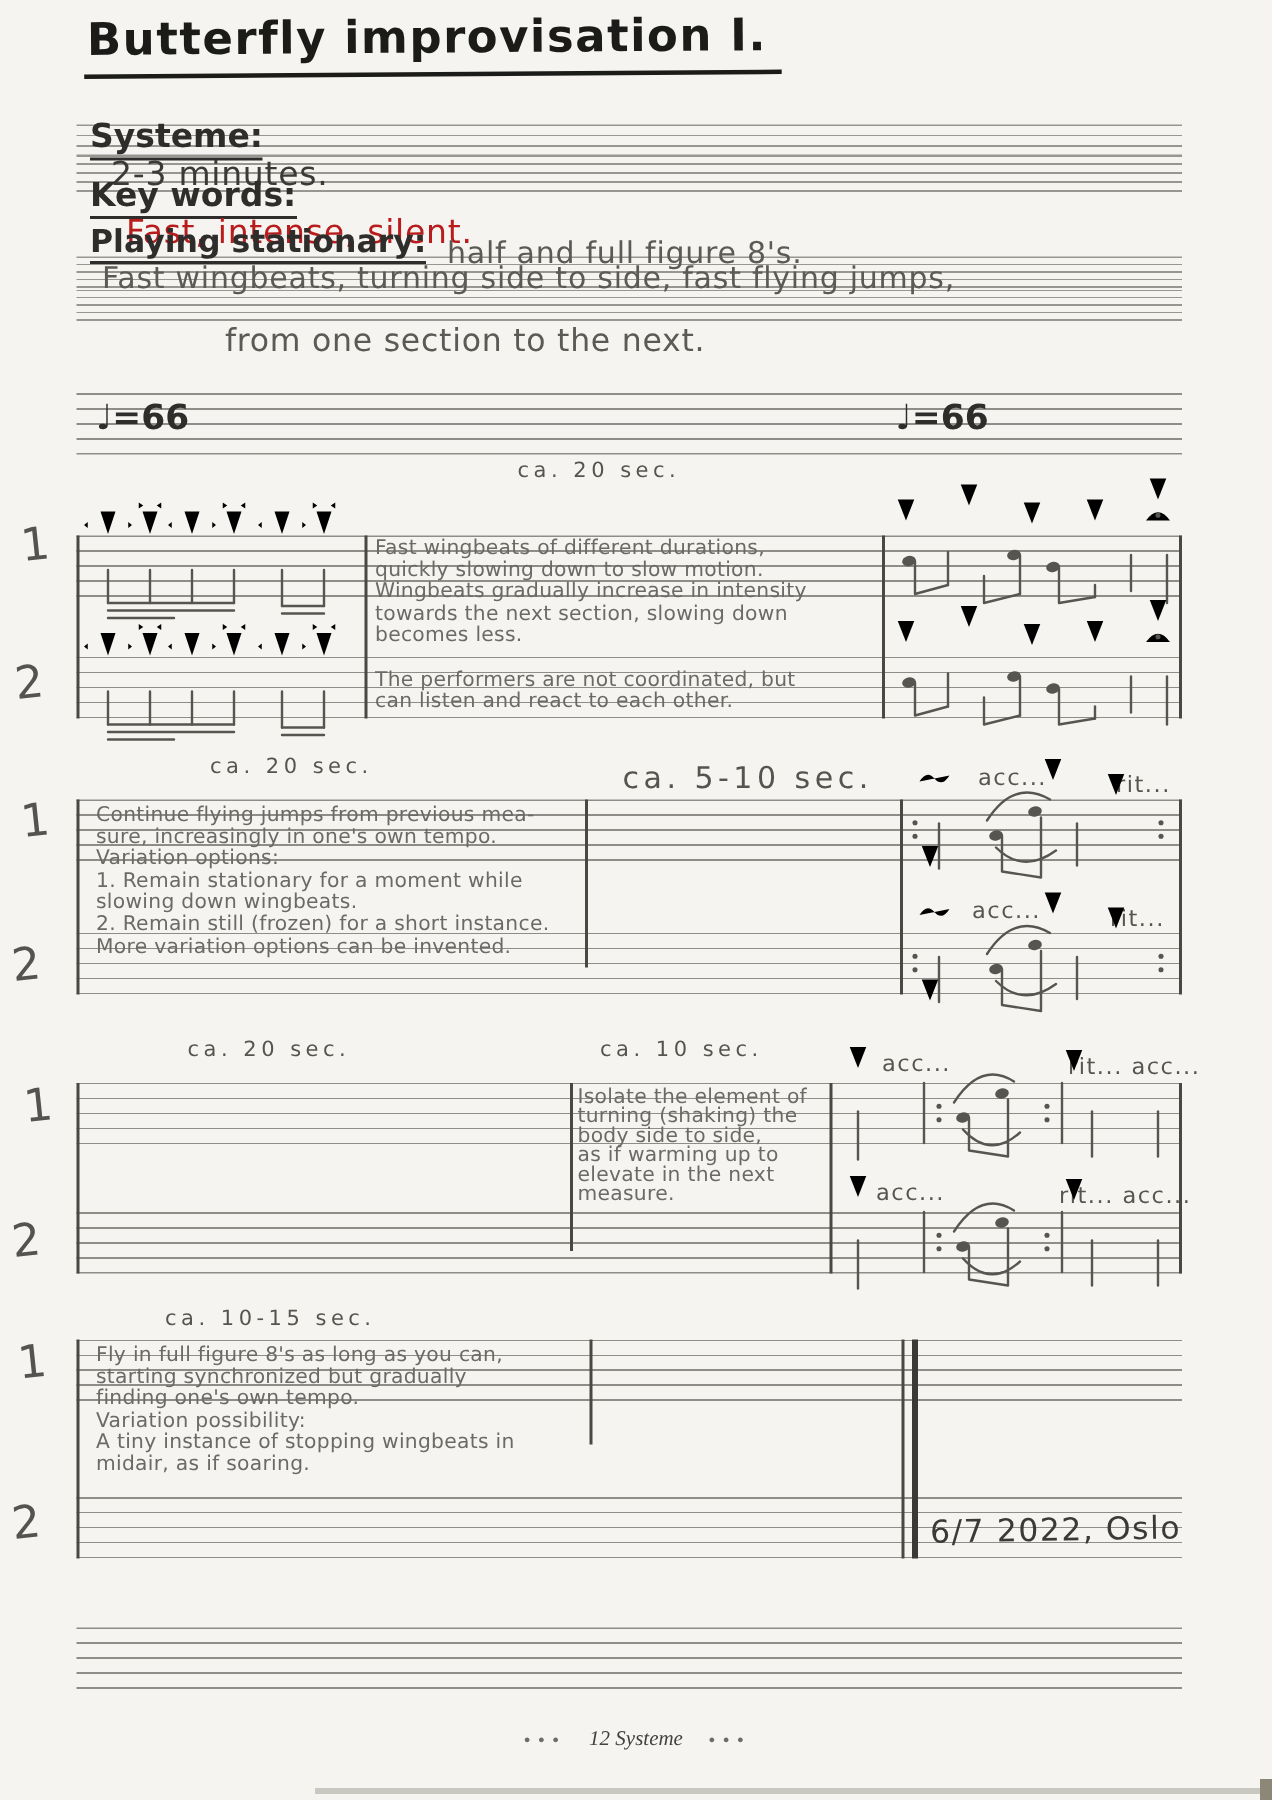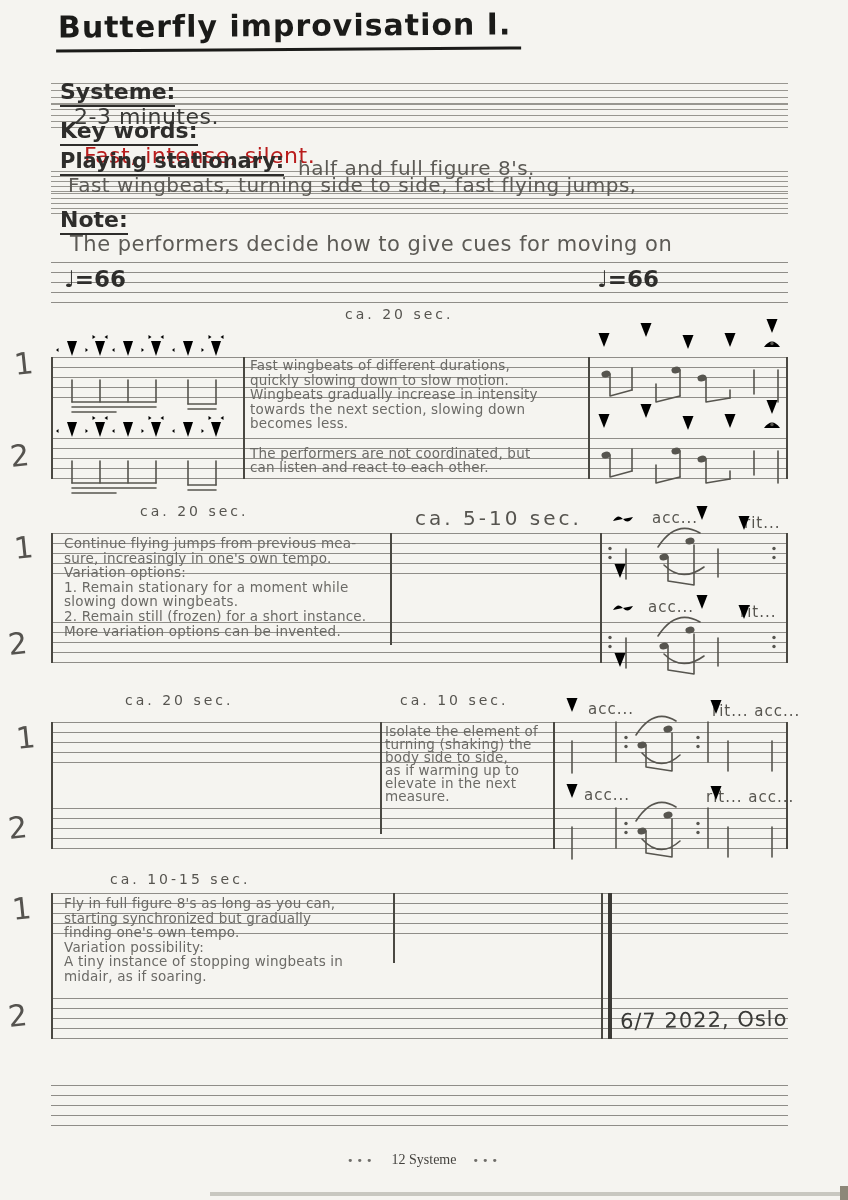--- a/index.html
+++ b/index.html
@@ -26,21 +26,21 @@
   .hval{font-size:22px;color:#3a3a37;letter-spacing:0.5px;}
   .hval2{font-size:20px;color:#5c5a55;letter-spacing:0.5px;}
   .tempo{position:absolute;font-size:23px;font-weight:bold;color:#2e2d2b;}
   .ca{position:absolute;font-size:14px;color:#56544f;letter-spacing:3px;}
   .instr{position:absolute;font-size:13.5px;line-height:14.6px;color:#6b6a66;letter-spacing:0.2px;white-space:pre-line;}
   .dyn{position:absolute;font-size:15px;color:#57554f;letter-spacing:1px;}
   .pnum{position:absolute;font-size:30px;color:#55534f;transform:rotate(-6deg);}
   .date{position:absolute;font-size:21px;color:#3a3a37;letter-spacing:1px;transform:rotate(-1deg);}
   .footer{position:absolute;left:0;top:1152px;width:100%;display:flex;justify-content:center;align-items:center;gap:16px;}
   .fdots{font-size:11px;color:#6e6c68;letter-spacing:3px;}
-  .flabel{font-family:"Liberation Serif",serif;font-size:14px;color:#44423e;}
+  .flabel{font-family:"Liberation Serif",serif;font-size:14px;color:#44423e;font-style:italic;}
   
   .mus{position:absolute;overflow:visible;}
   .mus path{stroke:#57554f;stroke-width:1.6;fill:none;stroke-linecap:round;stroke-linejoin:round;}
   .fil{fill:#57554f;stroke:none;}
   .artifact{position:absolute;background:#b5b3ab;}
 </style>
 </head>
 <body>
 
 <div class="page">
@@ -129,24 +129,21 @@
     <span class="hlabel">Key words:</span>
     <span class="hval" style="margin-left:24px;color:#b91c1c">Fast, intense, silent.</span>
   </div>
 
   <div class="hw" style="left:60px;top:130px">
     <span class="hlabel" style="font-size:21px">Playing stationary:</span>
     <span class="hval2" style="margin-left:8px">Fast wingbeats, turning side to side, fast flying jumps,</span>
   </div>
   <div class="hw hval2" style="left:298px;top:156px">half and full figure 8's.</div>
 
-  <div class="hw" style="left:60px;top:188px">
-    <span class="hlabel">Note:</span>
-    <span class="hval2" style="margin-left:10px;font-size:21px">The performers decide how to give cues for moving on</span>
-  </div>
+  <div class="hw hval2" style="left:150px;top:215px;font-size:21px">from one section to the next.</div>
 
   <div class="tempo" style="left:64px;top:266px">♩=66</div>
   <div class="tempo" style="left:597px;top:266px">♩=66</div>
 
   <div class="pnum" style="left:14px;top:346px">1</div>
   <div class="pnum" style="left:10px;top:438px">2</div>
   <div class="ca" style="left:345px;top:306px">ca. 20 sec.</div>
 
   <svg class="mus" style="left:60px;top:318px" width="190" height="100">
     <use href="#svspread" x="12" y="28"></use>

